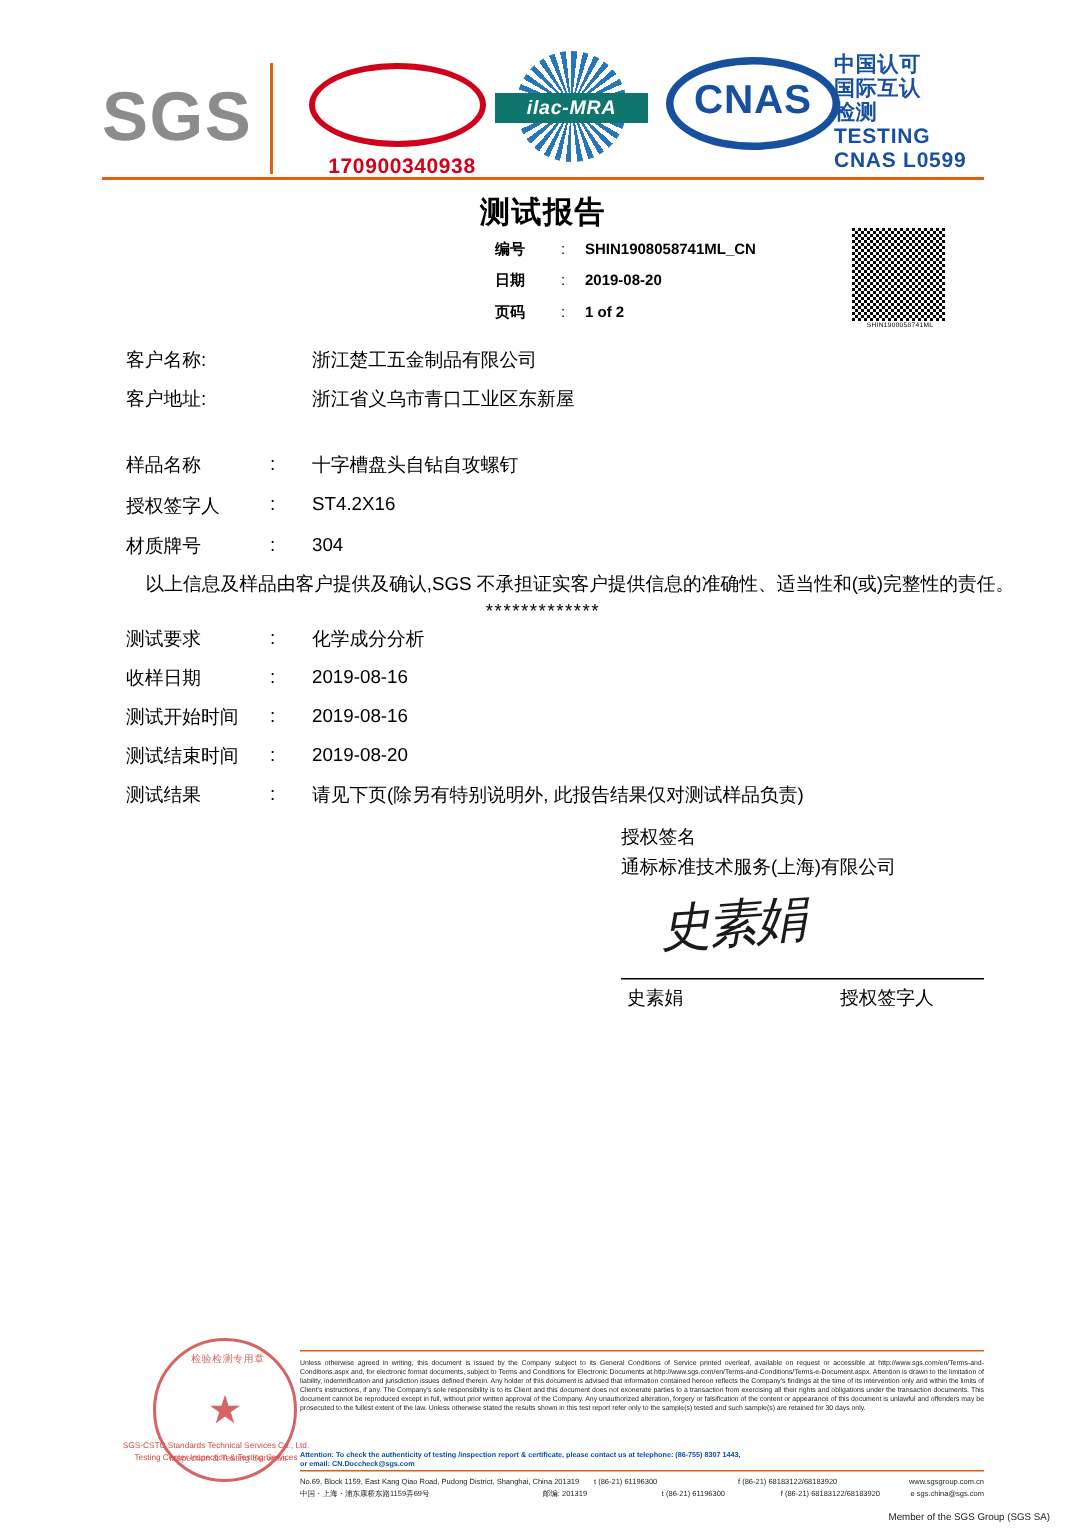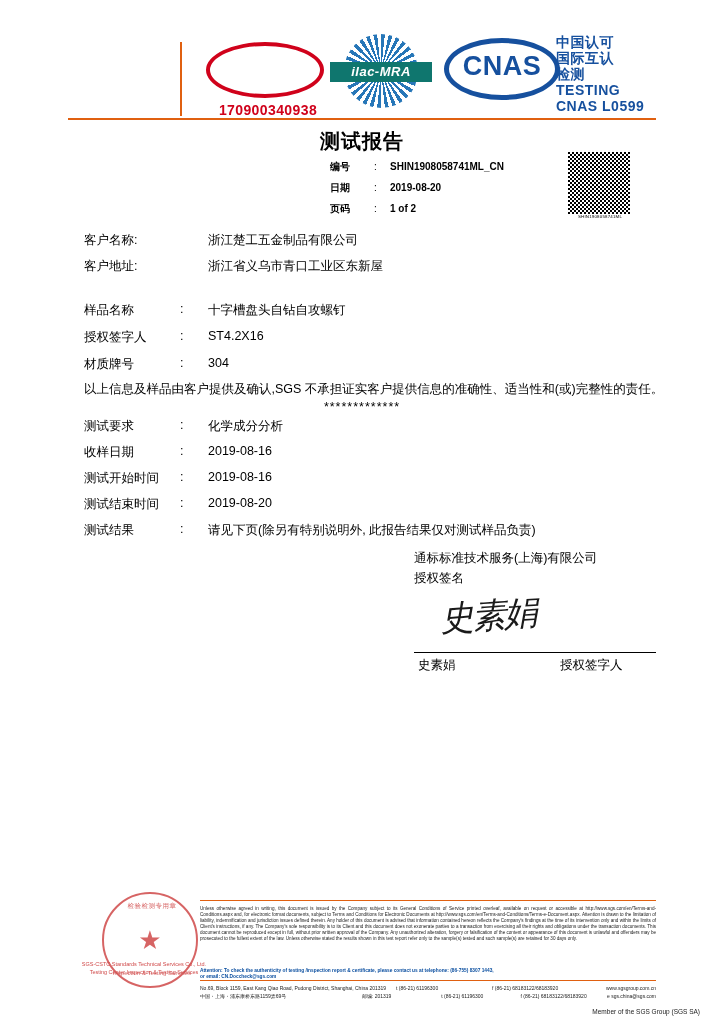--- a/index.html
+++ b/index.html
@@ -190,21 +190,21 @@
     position: absolute;
     font-size: 12.5px;
     white-space: nowrap;
   }
   .lbl { position: absolute; left: 84px; }
   .col-colon { position: absolute; left: 180px; }
   .val { position: absolute; left: 208px; }
 
   .note {
     position: absolute;
-    left: 84px;
+    left: 97px;
     font-size: 12.5px;
   }
   .stars {
     position: absolute;
     left: 0; width: 724px;
     text-align: center;
     font-size: 12.5px;
     letter-spacing: 1px;
   }
 
@@ -346,20 +346,21 @@
     font-size: 6.5px;
     color: #222;
   }
 </style>
 </head>
 <body>
 
 <div class="page">
 
   <div class="logo-row">
+    <div class="sgs-logo">SGS</div>
     <div class="sgs-rule"></div>
 
     <div class="cma">
       <div class="cma-oval"></div>
     </div>
     <div class="cma-num">170900340938</div>
 
     <div class="ilac">
       <div class="ilac-circle"></div>
       <div class="ilac-band">ilac-MRA</div>
@@ -451,22 +452,22 @@
     <span class="col-colon">:</span>
     <span class="val">2019-08-20</span>
   </div>
   <div class="field" style="top:522px;">
     <span class="lbl">测试结果</span>
     <span class="col-colon">:</span>
     <span class="val">请见下页(除另有特别说明外, 此报告结果仅对测试样品负责)</span>
   </div>
 
   <div class="sig-company">
+    <div>授权签名</div>
     <div>通标标准技术服务(上海)有限公司</div>
-    <div>授权签名</div>
   </div>
   <div class="sig-img">史素娟</div>
   <div class="sig-line"></div>
   <div class="sig-name">史素娟</div>
   <div class="sig-role">授权签字人</div>
 
   <div class="watermark">
     <div class="wm-top">检验检测专用章</div>
     <div class="wm-star">★</div>
     <div class="wm-bot">Inspection &amp; Testing Services</div>

